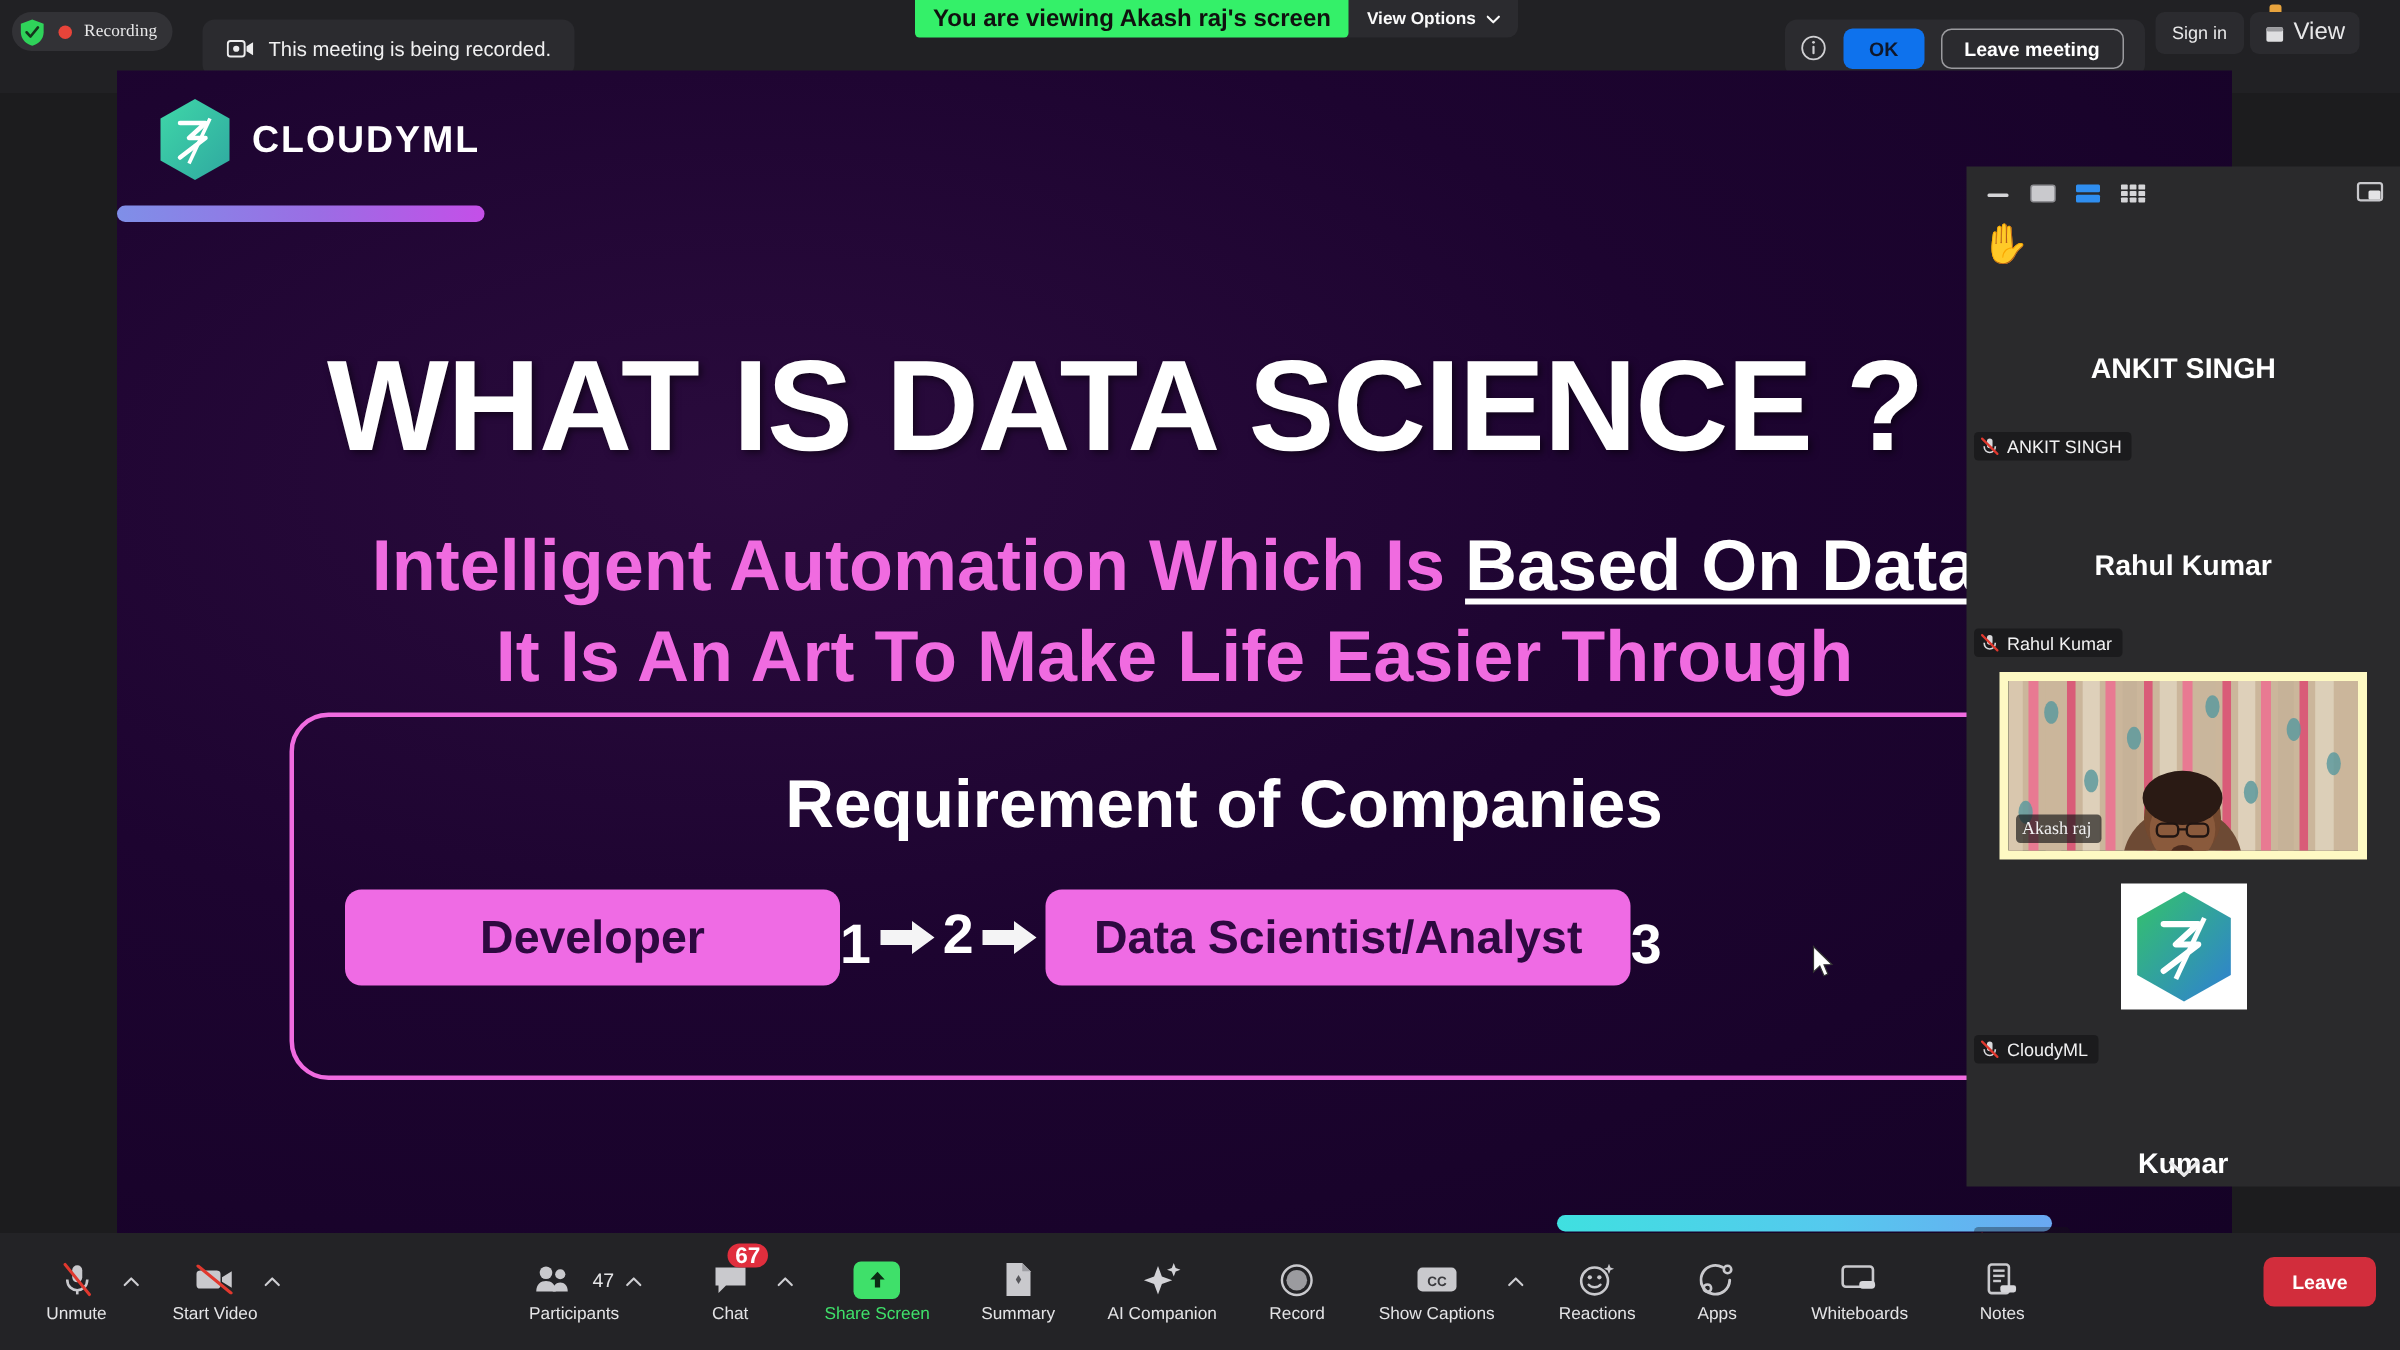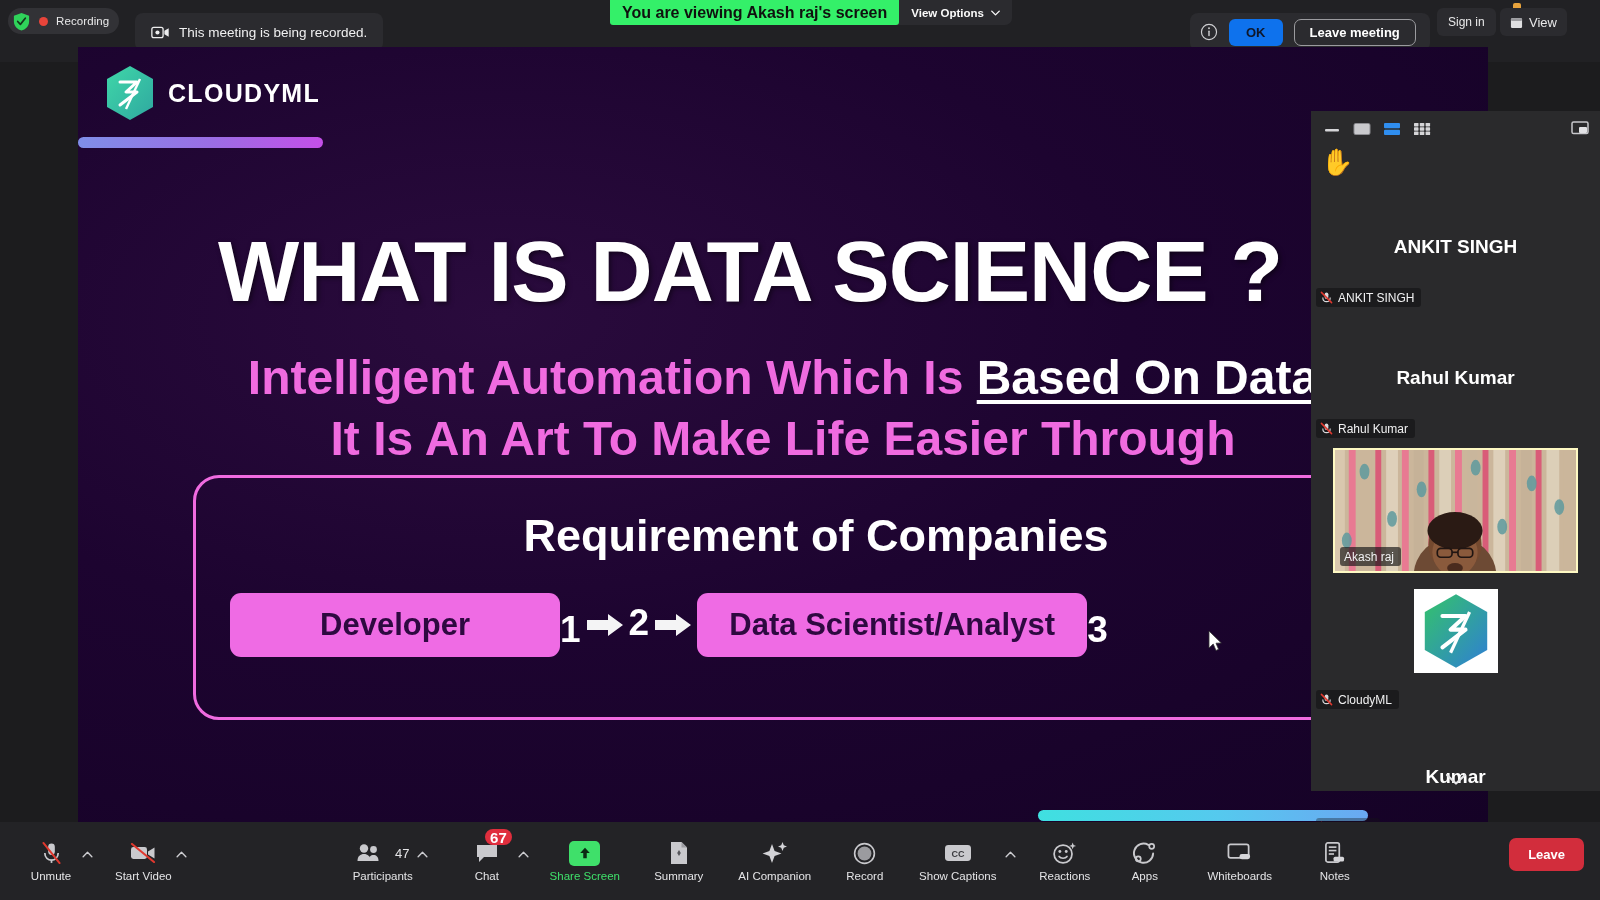--- a/index.html
+++ b/index.html
@@ -9,21 +9,21 @@
     font-family: "Liberation Sans", sans-serif;
     overflow: hidden;
   }
   #app { position: relative; width: 1600px; height: 900px; background: #1c1c1e; }
 
   
   .topbar { position: absolute; left: 0; top: 0; width: 1600px; height: 62px; background: #212124; }
   .shield-pill {
     position: absolute; left: 8px; top: 8px; height: 26px;
     display: flex; align-items: center; gap: 8px;
-    background: #323236; border-radius: 14px; padding: 0 10px 0 4px;
+    background: #323236; border-radius: 14px; padding: 0 10px 0 4px; font-family: Liberation Serif, serif;
   }
   .shield-icon { width: 19px; height: 19px; display: block; }
   .rec-dot { width: 9px; height: 9px; border-radius: 50%; background: #e8443a; }
   .rec-label { font-size: 11.5px; color: #e9e9ea; letter-spacing: .1px; }
 
   .rec-banner {
     position: absolute; left: 135px; top: 13px; height: 38px;
     background: #2b2b2f; border-radius: 8px;
     display: flex; align-items: center; gap: 9px; padding: 0 16px;
   }
@@ -64,21 +64,21 @@
   }
   .signin-btn {
     position: absolute; left: 1437px; top: 8px; height: 28px;
     display: flex; align-items: center; padding: 0 11px;
     background: #2b2b2f; border-radius: 6px; color: #e8e8e9; font-size: 12px;
     cursor: pointer;
   }
   .view-btn {
     position: absolute; left: 1500px; top: 8px; height: 28px;
     display: flex; align-items: center; gap: 6px; padding: 0 10px;
-    background: #2b2b2f; border-radius: 6px; color: #e8e8e9; font-size: 13px;
+    background: #2b2b2f; border-radius: 6px; color: #e8e8e9; font-size: 16px;
     cursor: pointer;
   }
   .orange-dot { position:absolute; left:1513px; top:3px; width:8px; height:8px; border-radius:2px; background:#e8a33d; }
   .cal-icon { width: 13px; height: 13px; display:block; }
 
   
   .slide {
     position: absolute; left: 78px; top: 47px; width: 1410px; height: 775px;
     background: radial-gradient(ellipse at 30% 35%, #2a0b3d 0%, #1d0430 45%, #150226 100%);
     overflow: hidden;
@@ -146,21 +146,21 @@
     color: #fff; font-size: 19px; font-weight: bold;
   }
   .p-badge {
     position: absolute; left: 5px; bottom: 5px; height: 19px;
     display: flex; align-items: center; gap: 5px;
     background: rgba(20,20,22,.66); border-radius: 3px; padding: 0 7px 0 4px;
   }
   .p-badge-name { color: #f1f1f2; font-size: 12px; }
   .mic-off-icon { width: 13px; height: 13px; display:block; }
 
-  .p-video { position: relative; width: 245px; height: 125px; margin: 5px auto 16px; border: 2px solid #fef9c3; overflow: hidden; }
+  .p-video { position: relative; width: 245px; height: 125px; margin: 5px auto 16px; border: 6px solid #fef9c3; overflow: hidden; font-family: Liberation Serif, serif; }
   .vid-bg { position: absolute; inset: 0; }
   .p-logo-tile { width: 84px; height: 84px; margin: 12px auto 0; background: #fff; display: flex; align-items: center; justify-content: center; }
   .p-logo-hex { width: 72px; height: 76px; display:block; }
   .sb-chevron { position: absolute; left: 50%; transform: translateX(-50%); bottom: 5px; width: 22px; height: 13px; cursor: pointer; }
 
   
   .toolbar {
     position: absolute; left: 0; top: 822px; width: 1600px; height: 78px;
     background: #232326; display: flex; align-items: center;
   }

